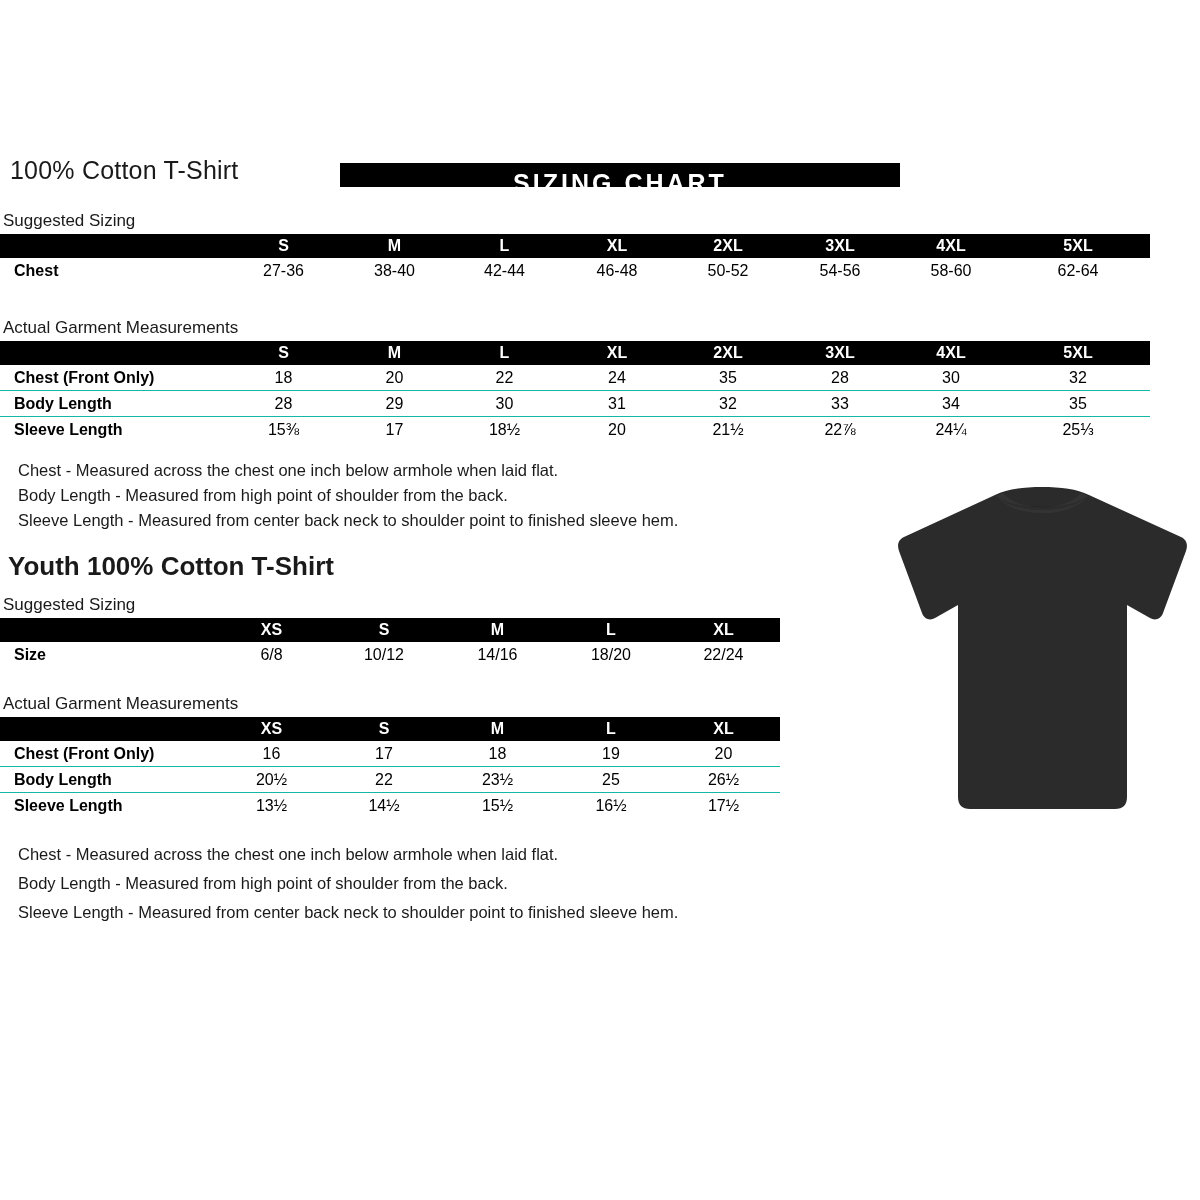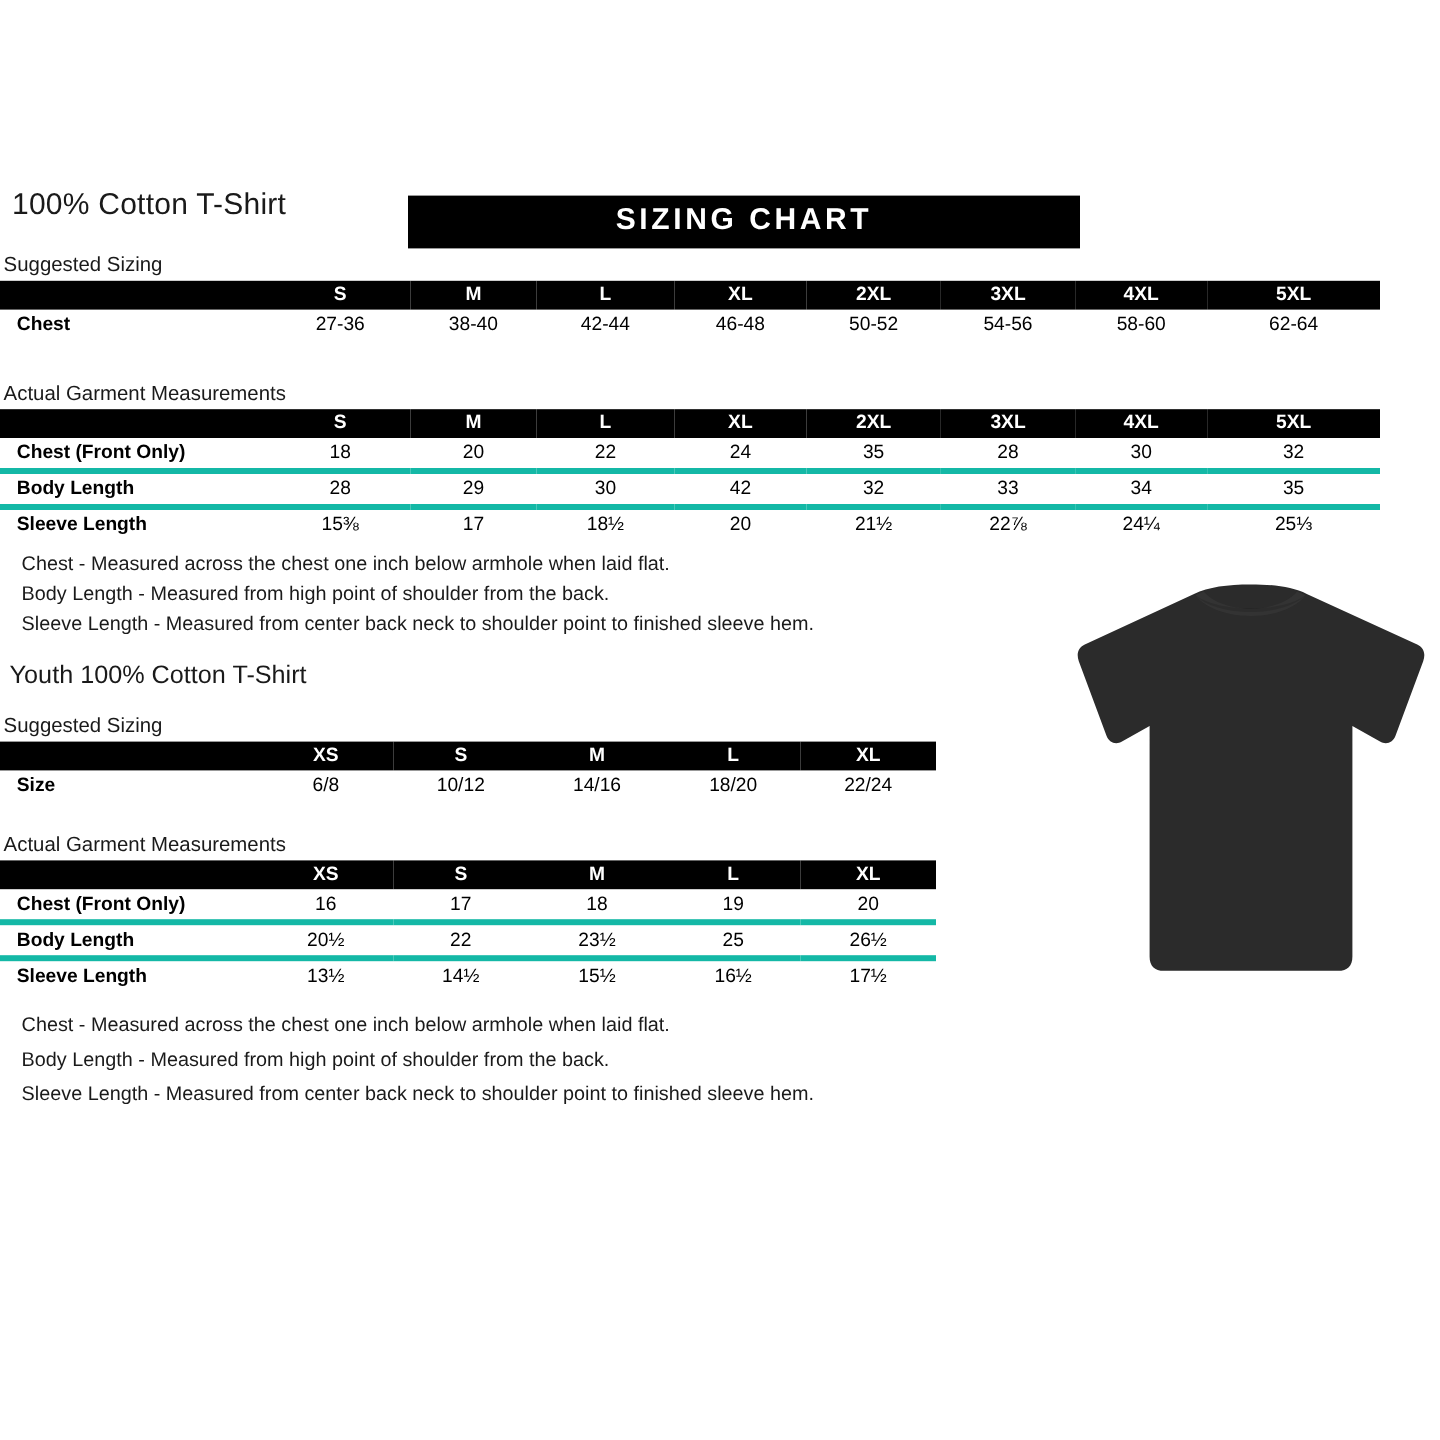--- a/index.html
+++ b/index.html
@@ -30,21 +30,21 @@
     top: 156px;
     font-size: 25px;
     letter-spacing: 0.2px;
     color: #1a1a1a;
   }
   .sizing-banner {
     position: absolute;
     left: 340px;
     top: 163px;
     width: 560px;
-    height: 44px;
+    height: 24px;
     background: #000000;
   }
   .sizing-banner span {
     display: block;
     text-align: center;
     color: #ffffff;
     font-size: 25px;
     font-weight: bold;
     letter-spacing: 3px;
     line-height: 40px;
@@ -77,21 +77,21 @@
     height: 24px;
     text-align: center;
   }
   table.chart thead th.rowlabel {
     text-align: left;
   }
   table.chart tbody td {
     height: 25px;
     text-align: center;
     color: #000000;
-    border-bottom: 5px solid #14b8a6;
+    border-bottom: 1px solid #14b8a6;
   }
   table.chart tbody tr:last-child td {
     border-bottom: none;
   }
   table.chart tbody td.rowlabel {
     text-align: left;
     font-weight: bold;
     padding-left: 14px;
   }
   table.chart.nolines tbody td {
@@ -103,22 +103,23 @@
     position: absolute;
     font-size: 16.5px;
     color: #1a1a1a;
     white-space: nowrap;
   }
 
   .youth-title {
     position: absolute;
     left: 8px;
     top: 551px;
-    font-size: 21px;
+    font-size: 26px;
     color: #1a1a1a;
+    font-weight: bold;
   }
 
   
   .shirt {
     position: absolute;
     left: 895px;
     top: 485px;
     width: 295px;
     height: 330px;
   }
@@ -213,21 +214,21 @@
           <td>35</td>
           <td>28</td>
           <td>30</td>
           <td>32</td>
         </tr>
         <tr>
           <td class="rowlabel">Body Length</td>
           <td>28</td>
           <td>29</td>
           <td>30</td>
-          <td>42</td>
+          <td>31</td>
           <td>32</td>
           <td>33</td>
           <td>34</td>
           <td>35</td>
         </tr>
         <tr>
           <td class="rowlabel">Sleeve Length</td>
           <td>15⅜</td>
           <td>17</td>
           <td>18½</td>

